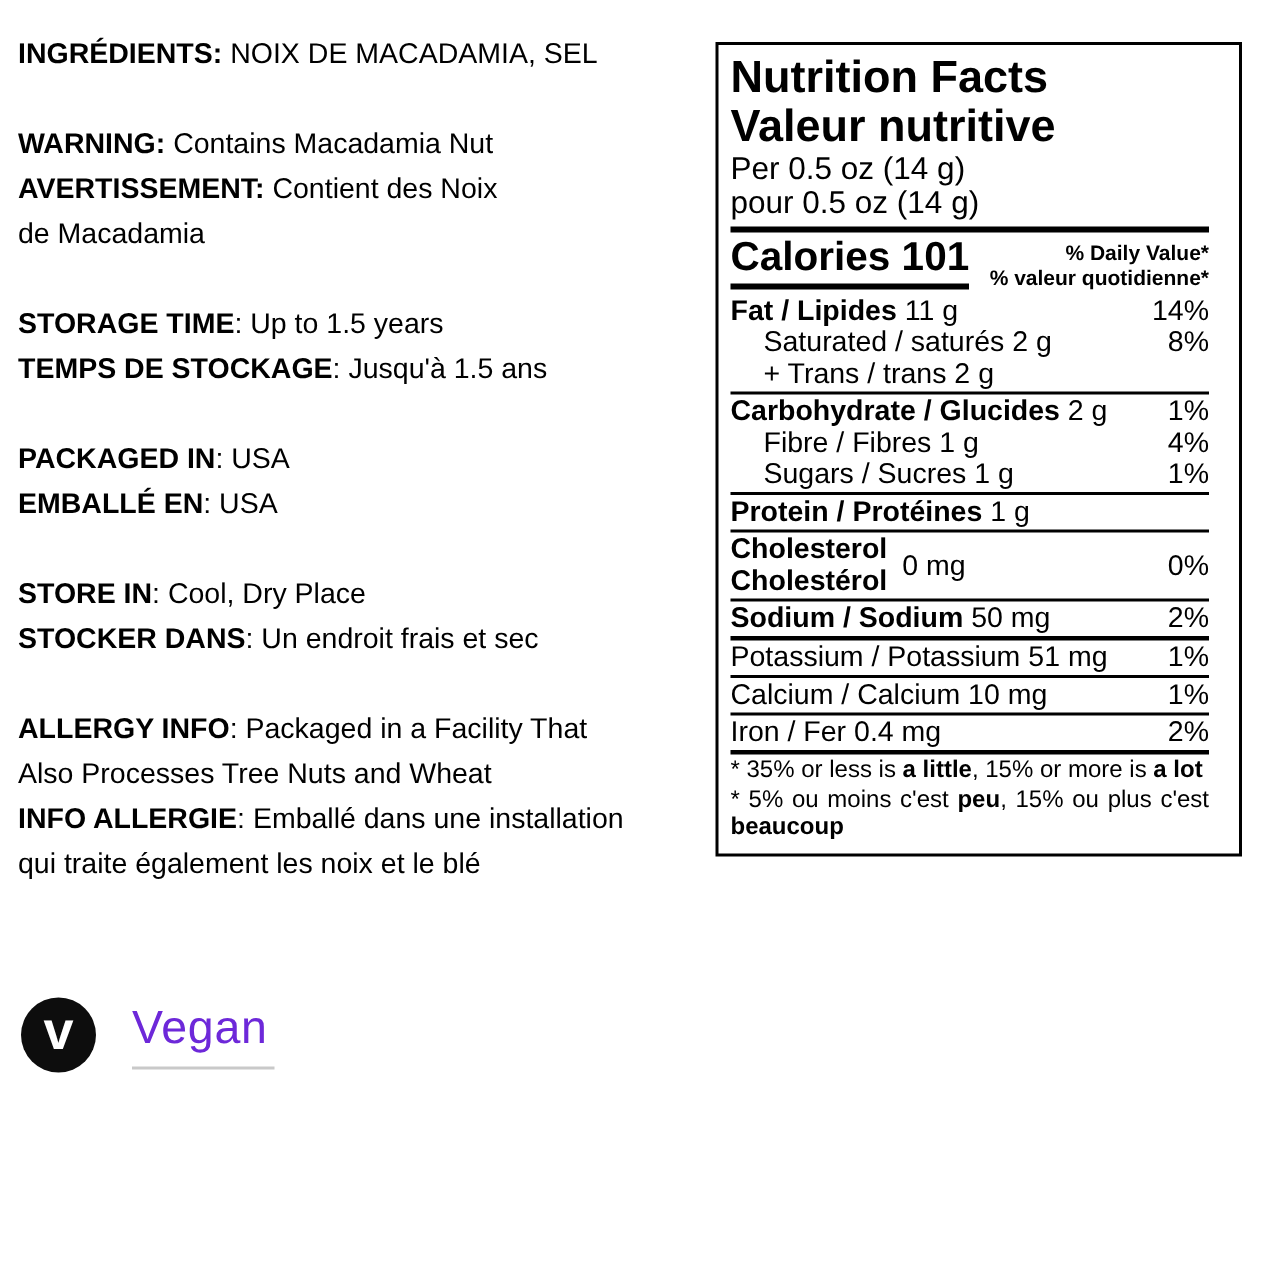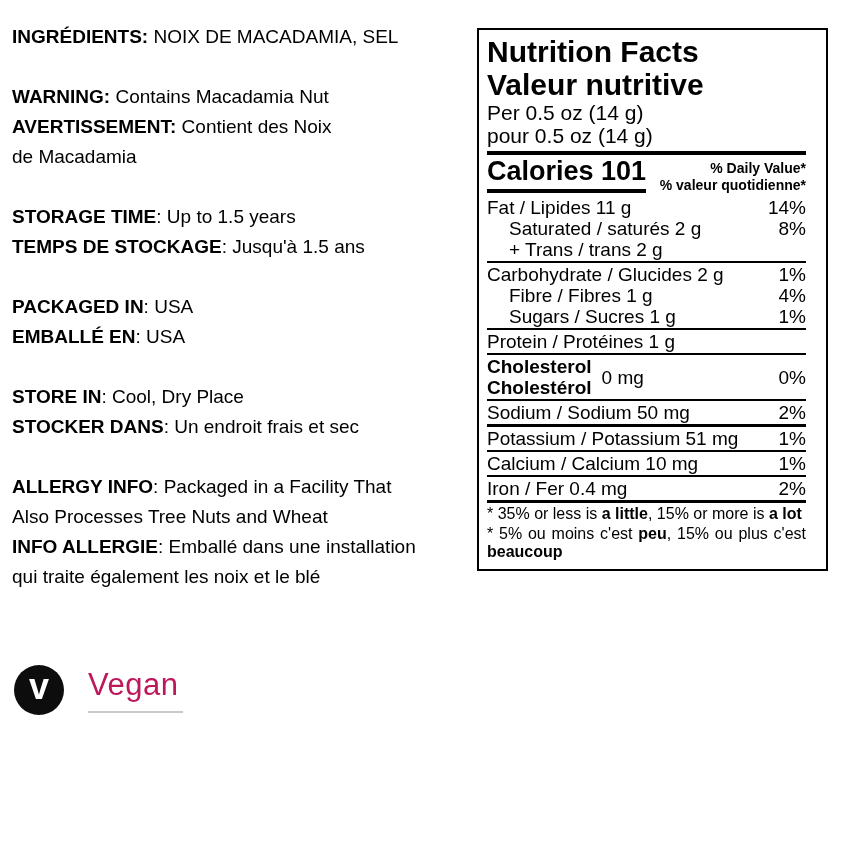--- a/index.html
+++ b/index.html
@@ -21,21 +21,21 @@
   
   .vegan { position: absolute; left: 14px; top: 665px; display: flex; align-items: center; }
   .vegan-circle {
     width: 50px; height: 50px; border-radius: 50%;
     background: #0d0d0d; color: #fff;
     display: flex; align-items: center; justify-content: center;
     font-size: 36px; font-weight: 800; line-height: 1;
     padding-bottom: 6px;
   }
   .vegan-word-wrap { margin-left: 24px; }
-  .vegan-text { font-size: 31px; color: #be185d; letter-spacing: 0.5px; }
+  .vegan-text { font-size: 31px; color: #6d28d9; letter-spacing: 0.5px; }
   .vegan-underline { width: 95px; height: 2px; background: #c9c9c9; margin-top: 8px; }
 
   
   .nf {
     position: absolute; left: 477px; top: 28px; width: 351px;
     border: 2px solid #000;
     padding: 5px 20px 8px 8px;
     background: #fff;
   }
   .nf-title { font-size: 30px; font-weight: bold; line-height: 33px; white-space: nowrap; }
@@ -50,21 +50,21 @@
     font-size: 27px; font-weight: bold; line-height: 30px;
     border-bottom: 4px solid #000; padding-bottom: 3px;
     white-space: nowrap;
   }
   .dv { text-align: right; font-size: 14px; font-weight: bold; line-height: 17px; padding-top: 4px; white-space: nowrap; }
 
   .rows { margin-top: 3px; }
   .row { display: flex; justify-content: space-between; font-size: 19px; line-height: 21px; }
   .row .nm { white-space: nowrap; }
   .row.indent .nm { padding-left: 22px; }
-  .row .nm b { font-weight: normal; }
+  .row .nm b { font-weight: bold; }
   .pct { text-align: right; white-space: nowrap; }
 
   .chol-row { display: flex; align-items: center; font-size: 19px; line-height: 21px; }
   .chol-names { display: flex; flex-direction: column; font-weight: bold; }
   .chol-amt { margin-left: 10px; }
   .chol-pct { margin-left: auto; }
 
   .fn { font-size: 16px; line-height: 18px; margin-top: 2px; }
   .fn b { font-weight: bold; }
   .fn-fr { text-align: justify; }

